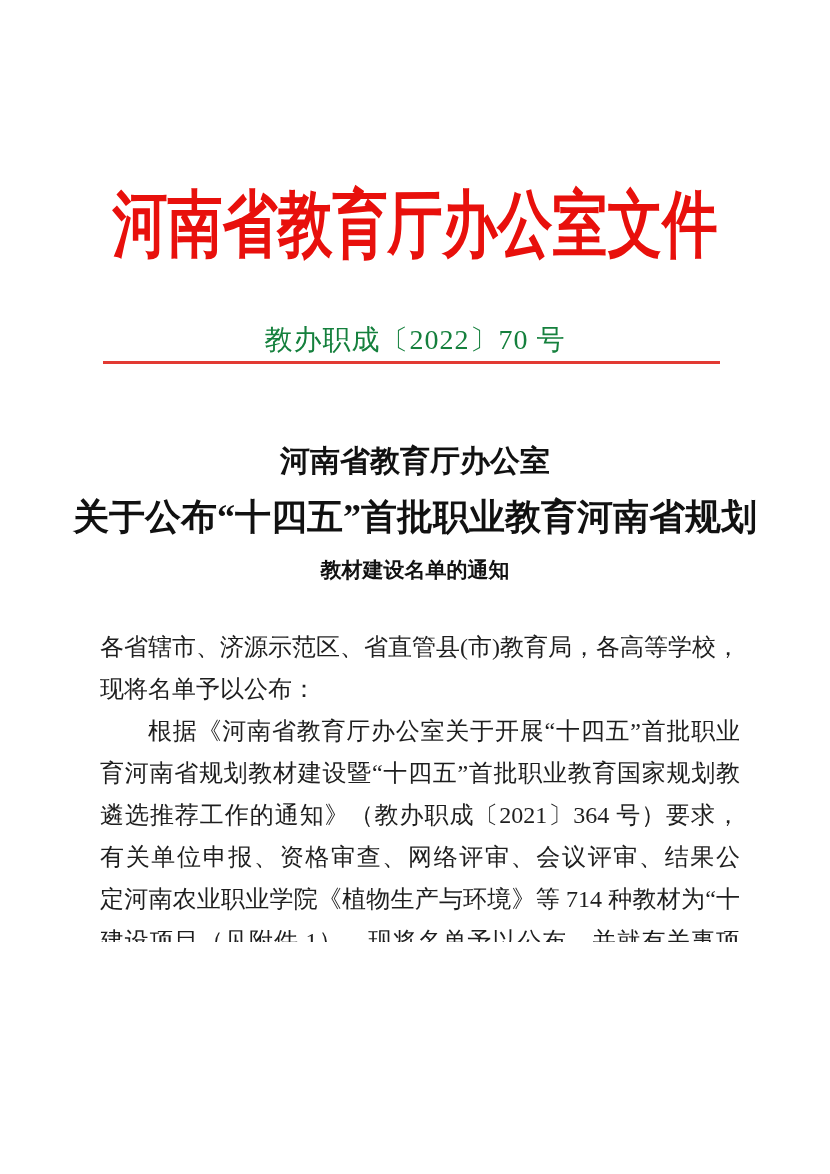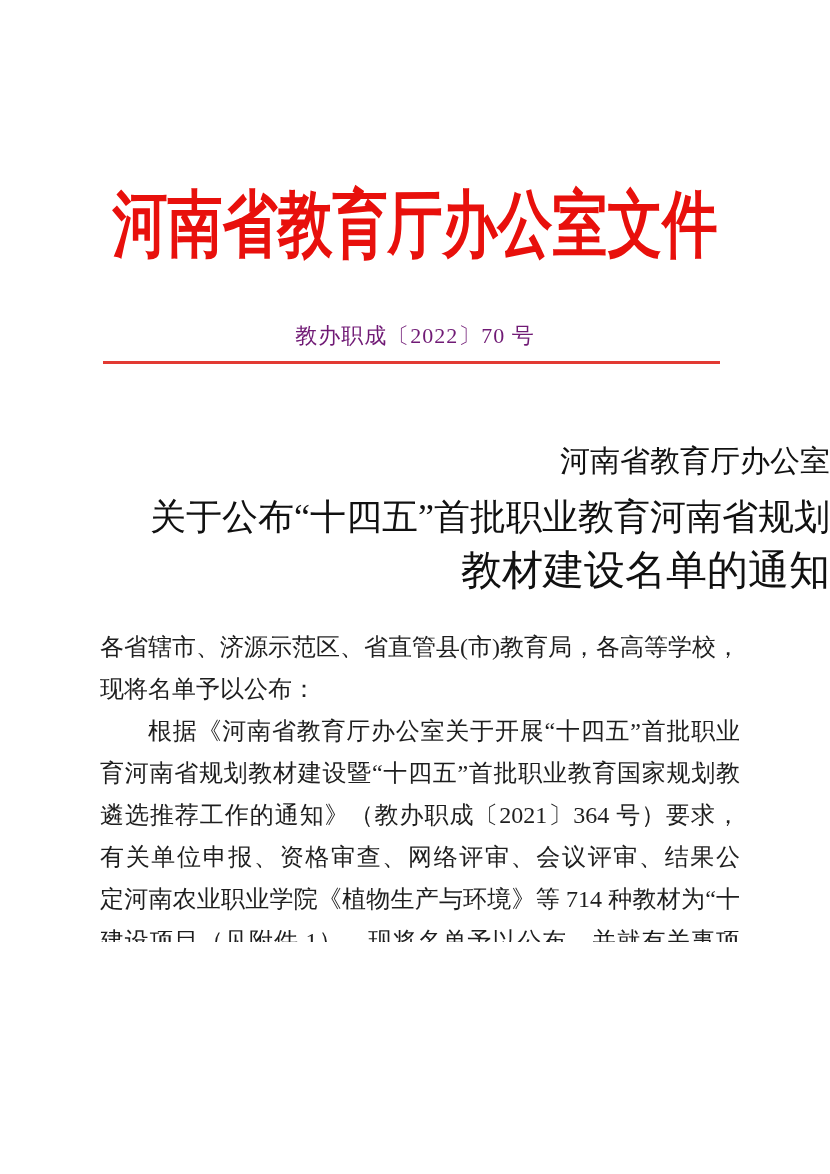--- a/index.html
+++ b/index.html
@@ -31,55 +31,55 @@
     transform-origin: top center;
     white-space: nowrap;
   }
   
   .doc-number {
     position: absolute;
     top: 321px;
     left: 0;
     width: 100%;
     text-align: center;
-    font-size: 22px;
-    color: #701a75;
+    font-size: 28px;
+    color: #15803d;
     letter-spacing: 1px;
   }
   
   .red-divider {
     position: absolute;
     top: 361px;
     left: 103px;
     width: 617px;
     height: 3px;
     background: #e23a33;
   }
   
   .title-block {
     position: absolute;
     top: 443px;
     left: 0;
     width: 100%;
-    text-align: right;
+    text-align: center;
     color: #111111;
-    font-weight: 400;
+    font-weight: 700;
   }
   .title-line-1 {
     font-size: 30px;
     line-height: 36px;
     margin-bottom: 19px;
   }
   .title-line-2 {
     font-size: 36px;
     line-height: 38px;
     margin-bottom: 15px;
   }
   .title-line-3 {
-    font-size: 41px;
+    font-size: 21px;
     line-height: 38px;
   }
   
   .body-block {
     position: absolute;
     top: 626px;
     left: 100px;
     width: 640px;
     font-size: 24px;
     color: #1e1e1e;

